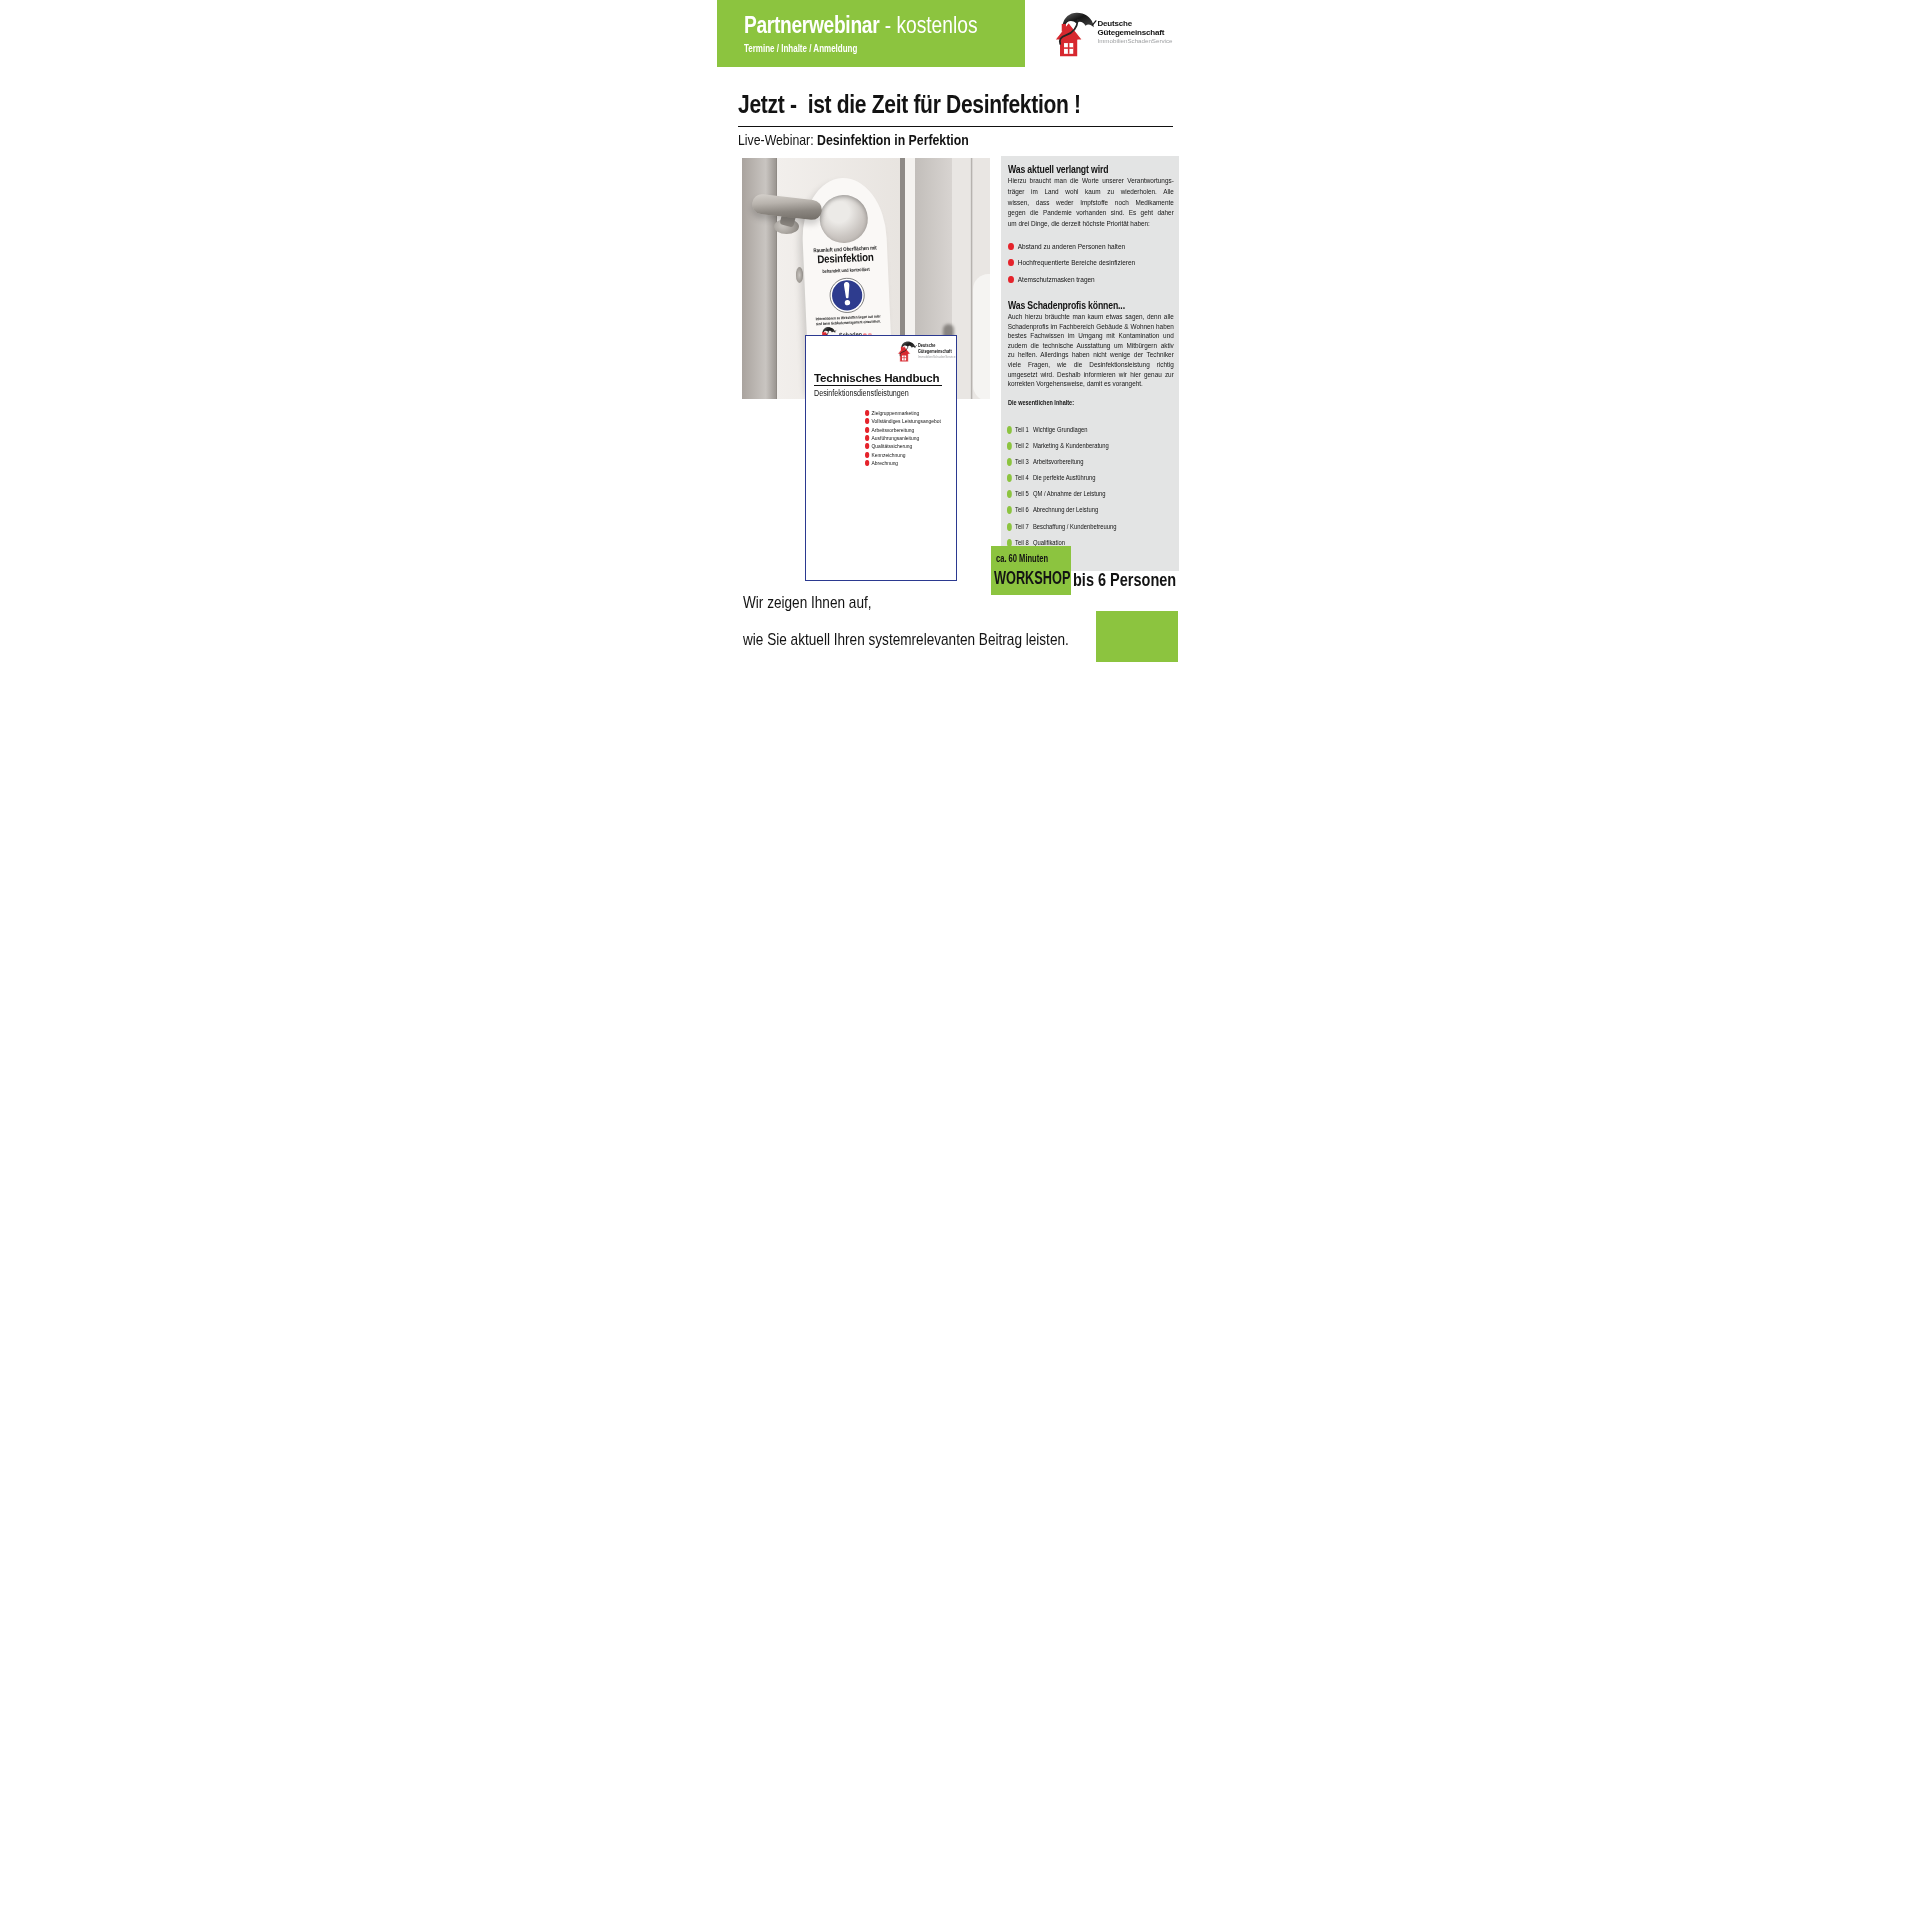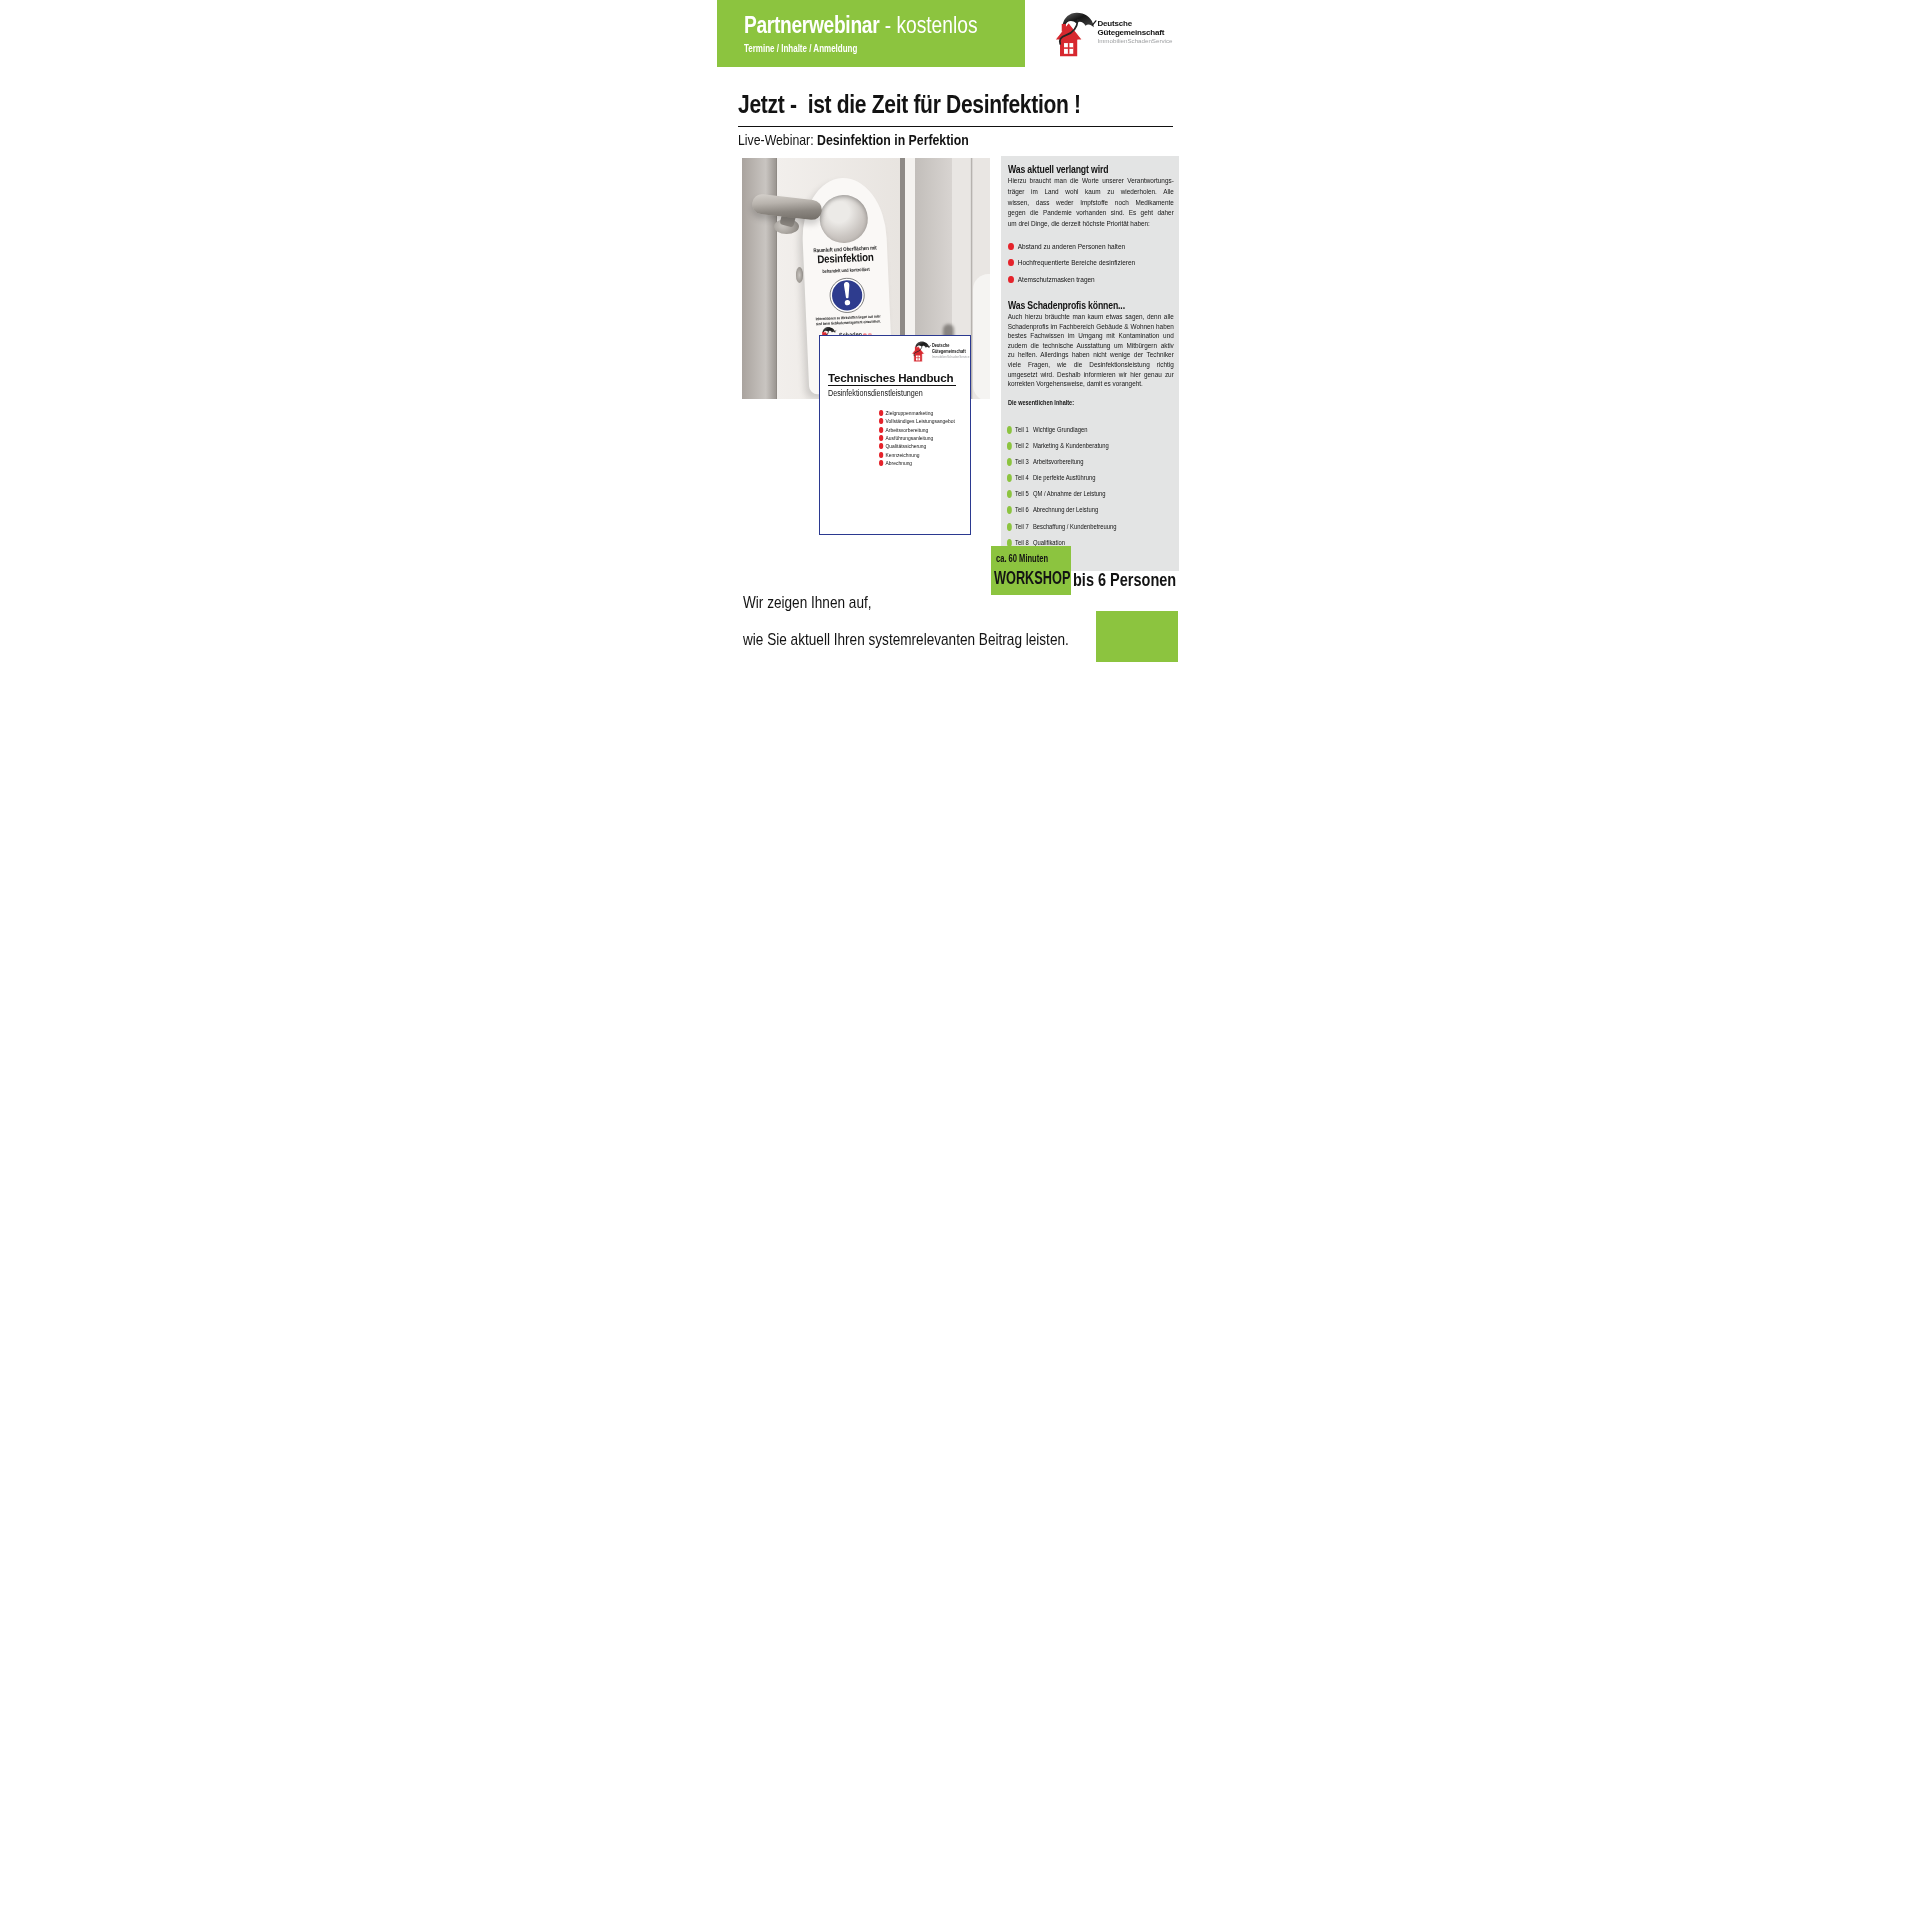--- a/index.html
+++ b/index.html
@@ -77,21 +77,21 @@
   .jline{text-align:justify;text-align-last:justify;}
   .jline.jlast{text-align-last:left;}
   .point{position:absolute;left:7.3px;font-size:6.5px;font-weight:400;white-space:nowrap;}
   .point .dot{display:inline-block;width:5.8px;height:7.3px;border-radius:50%;background:#e5232b;margin-right:4.2px;vertical-align:-1.2px;}
   .sec3{left:7.3px;top:243px;font-size:6.5px;font-weight:700;white-space:nowrap;transform:scaleX(.85);}
   .teil{position:absolute;left:6.2px;font-size:7.3px;font-weight:500;white-space:nowrap;transform:scaleX(.80);transform-origin:left top;}
   .teil .gdot{display:inline-block;width:6.2px;height:7.7px;border-radius:50%;background:#8cc43f;margin-right:3.9px;vertical-align:-1.5px;}
   .teil .part{display:inline-block;width:22.3px;}
 
   
-  .doc{left:102px;top:335px;width:152px;height:200px;background:#fff;border:0.8px solid #2b3990;box-sizing:border-box;z-index:5;}
+  .doc{left:88px;top:335px;width:152px;height:246px;background:#fff;border:0.8px solid #2b3990;box-sizing:border-box;z-index:5;}
   .doc-icon{left:90px;top:3.9px;width:21px;height:22.3px;}
   .doc-b1{left:112px;top:7px;font-size:4.6px;font-weight:700;transform:scaleX(.84);}
   .doc-b2{left:112px;top:12.7px;font-size:4.6px;font-weight:700;transform:scaleX(.84);}
   .doc-b3{left:112px;top:19px;font-size:3.7px;font-weight:400;color:#9c9ea0;transform:scaleX(.84);}
   .doc-title{left:8.5px;top:35px;font-size:11.6px;font-weight:700;letter-spacing:-0.2px;white-space:nowrap;}
   .doc-rule{left:8.5px;top:49px;width:128px;height:0.8px;background:#111;}
   .doc-sub{left:8.5px;top:52px;font-size:9.2px;font-weight:400;white-space:nowrap;transform:scaleX(.78);}
   .hb-item{position:absolute;left:59px;font-size:5.8px;font-weight:500;white-space:nowrap;transform:scaleX(.85);transform-origin:left top;}
   .hb-item .rdot{display:inline-block;width:4.6px;height:5.8px;border-radius:50%;background:#e5232b;margin-right:3.1px;vertical-align:-0.8px;}
 

